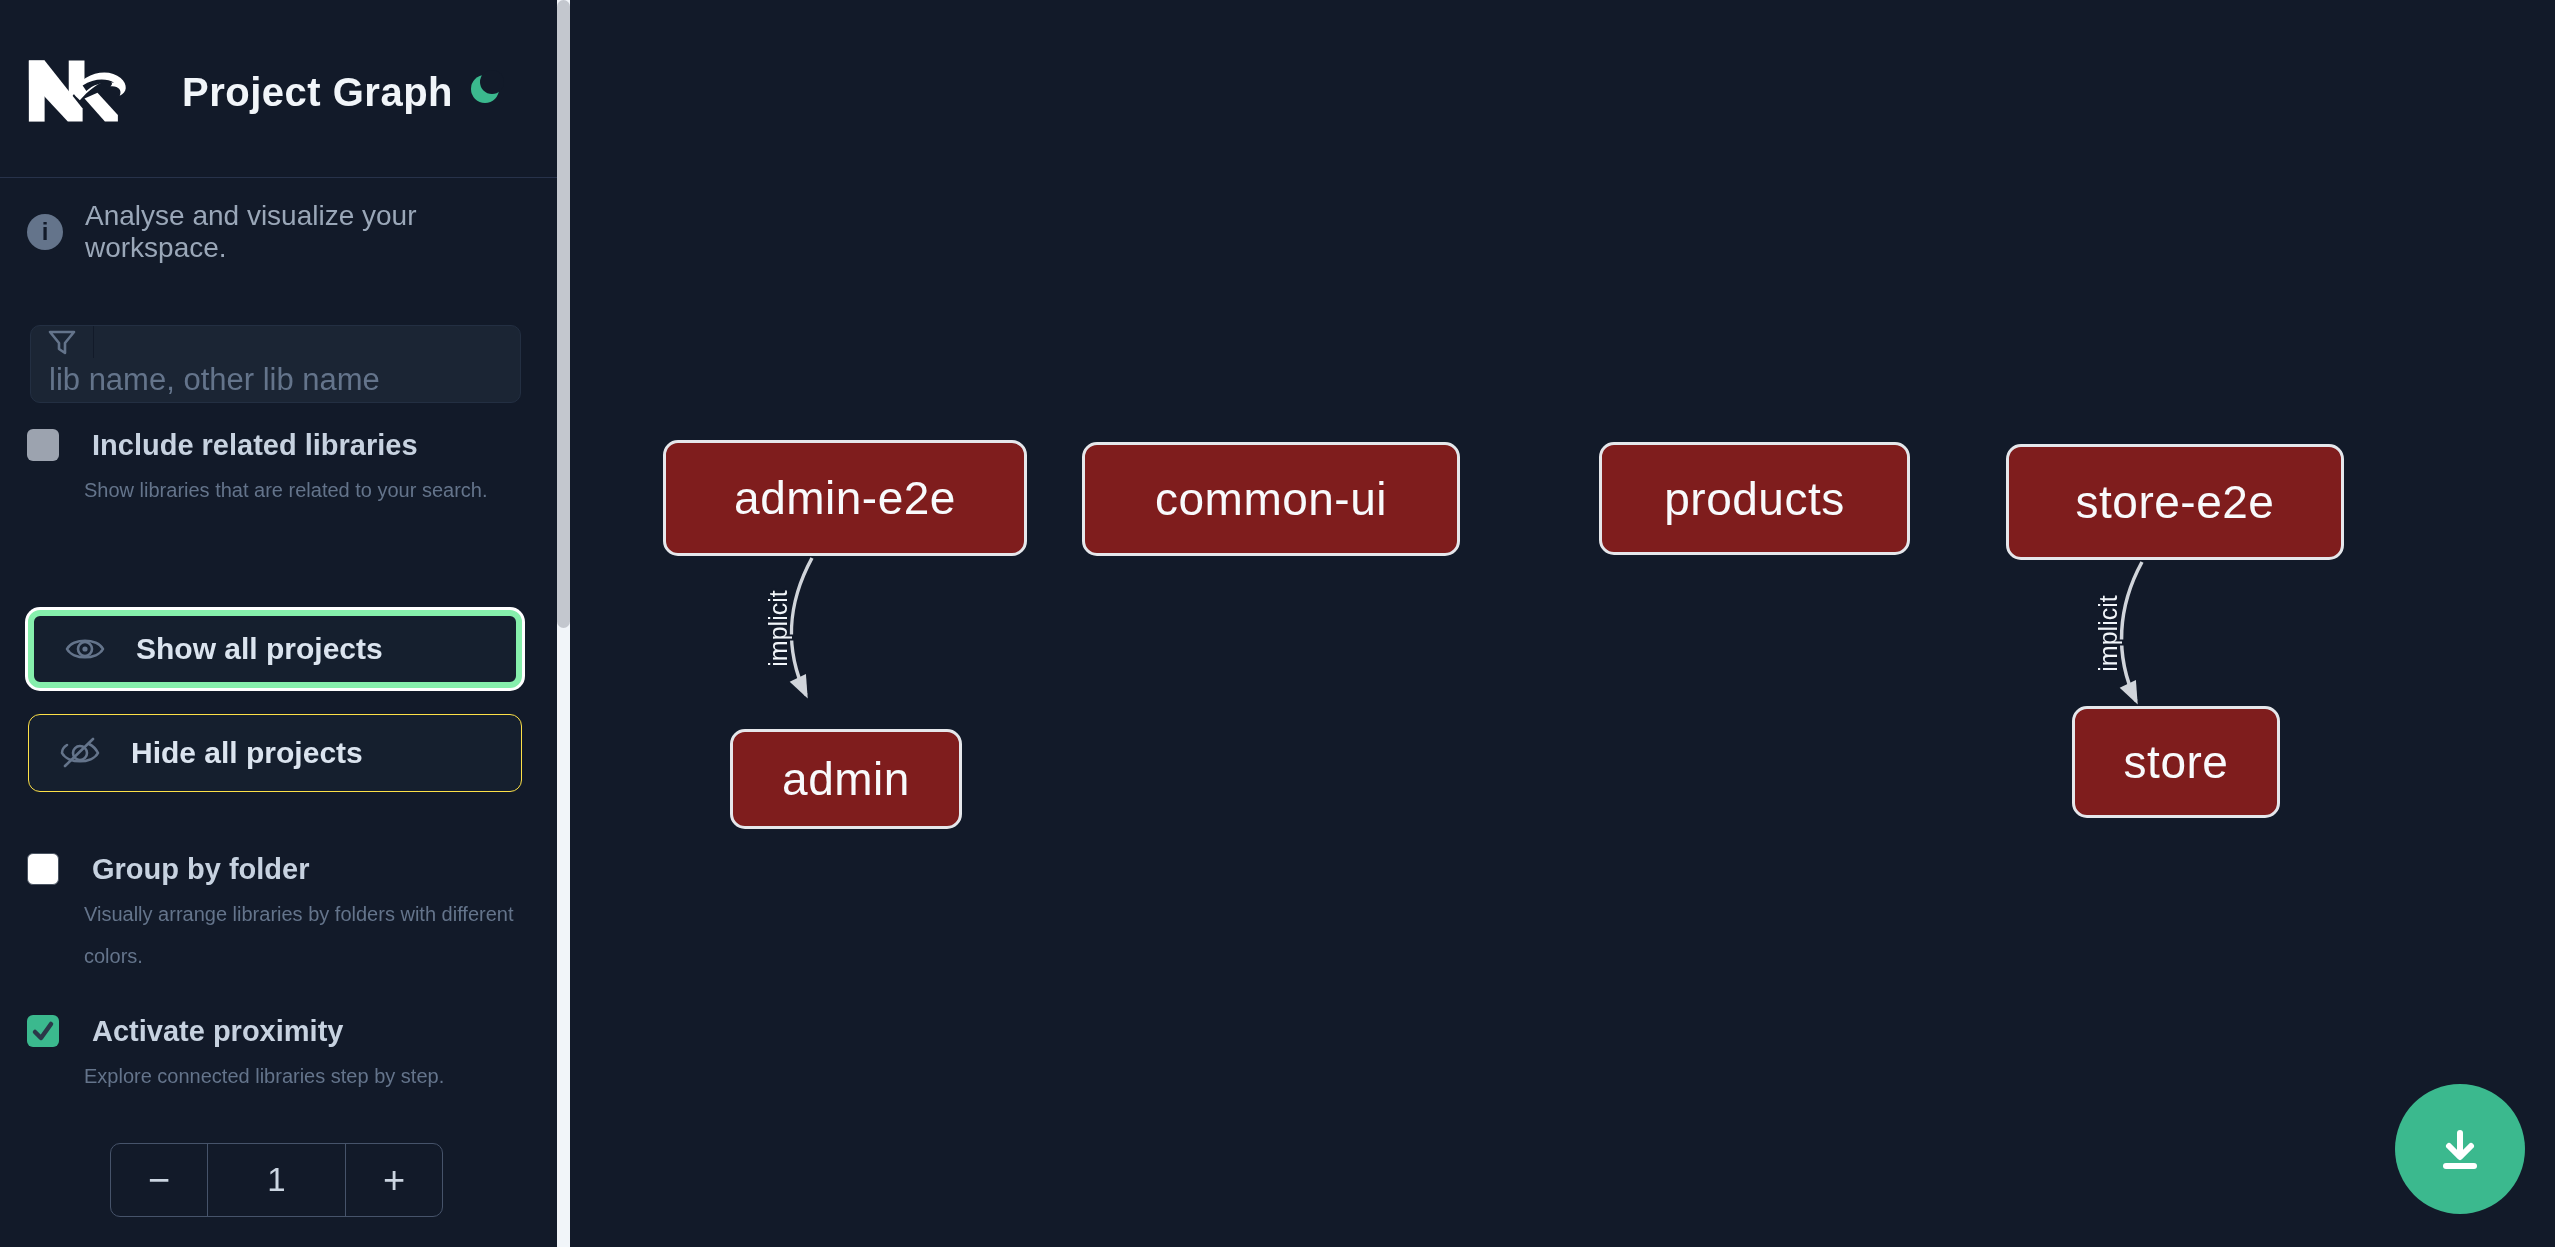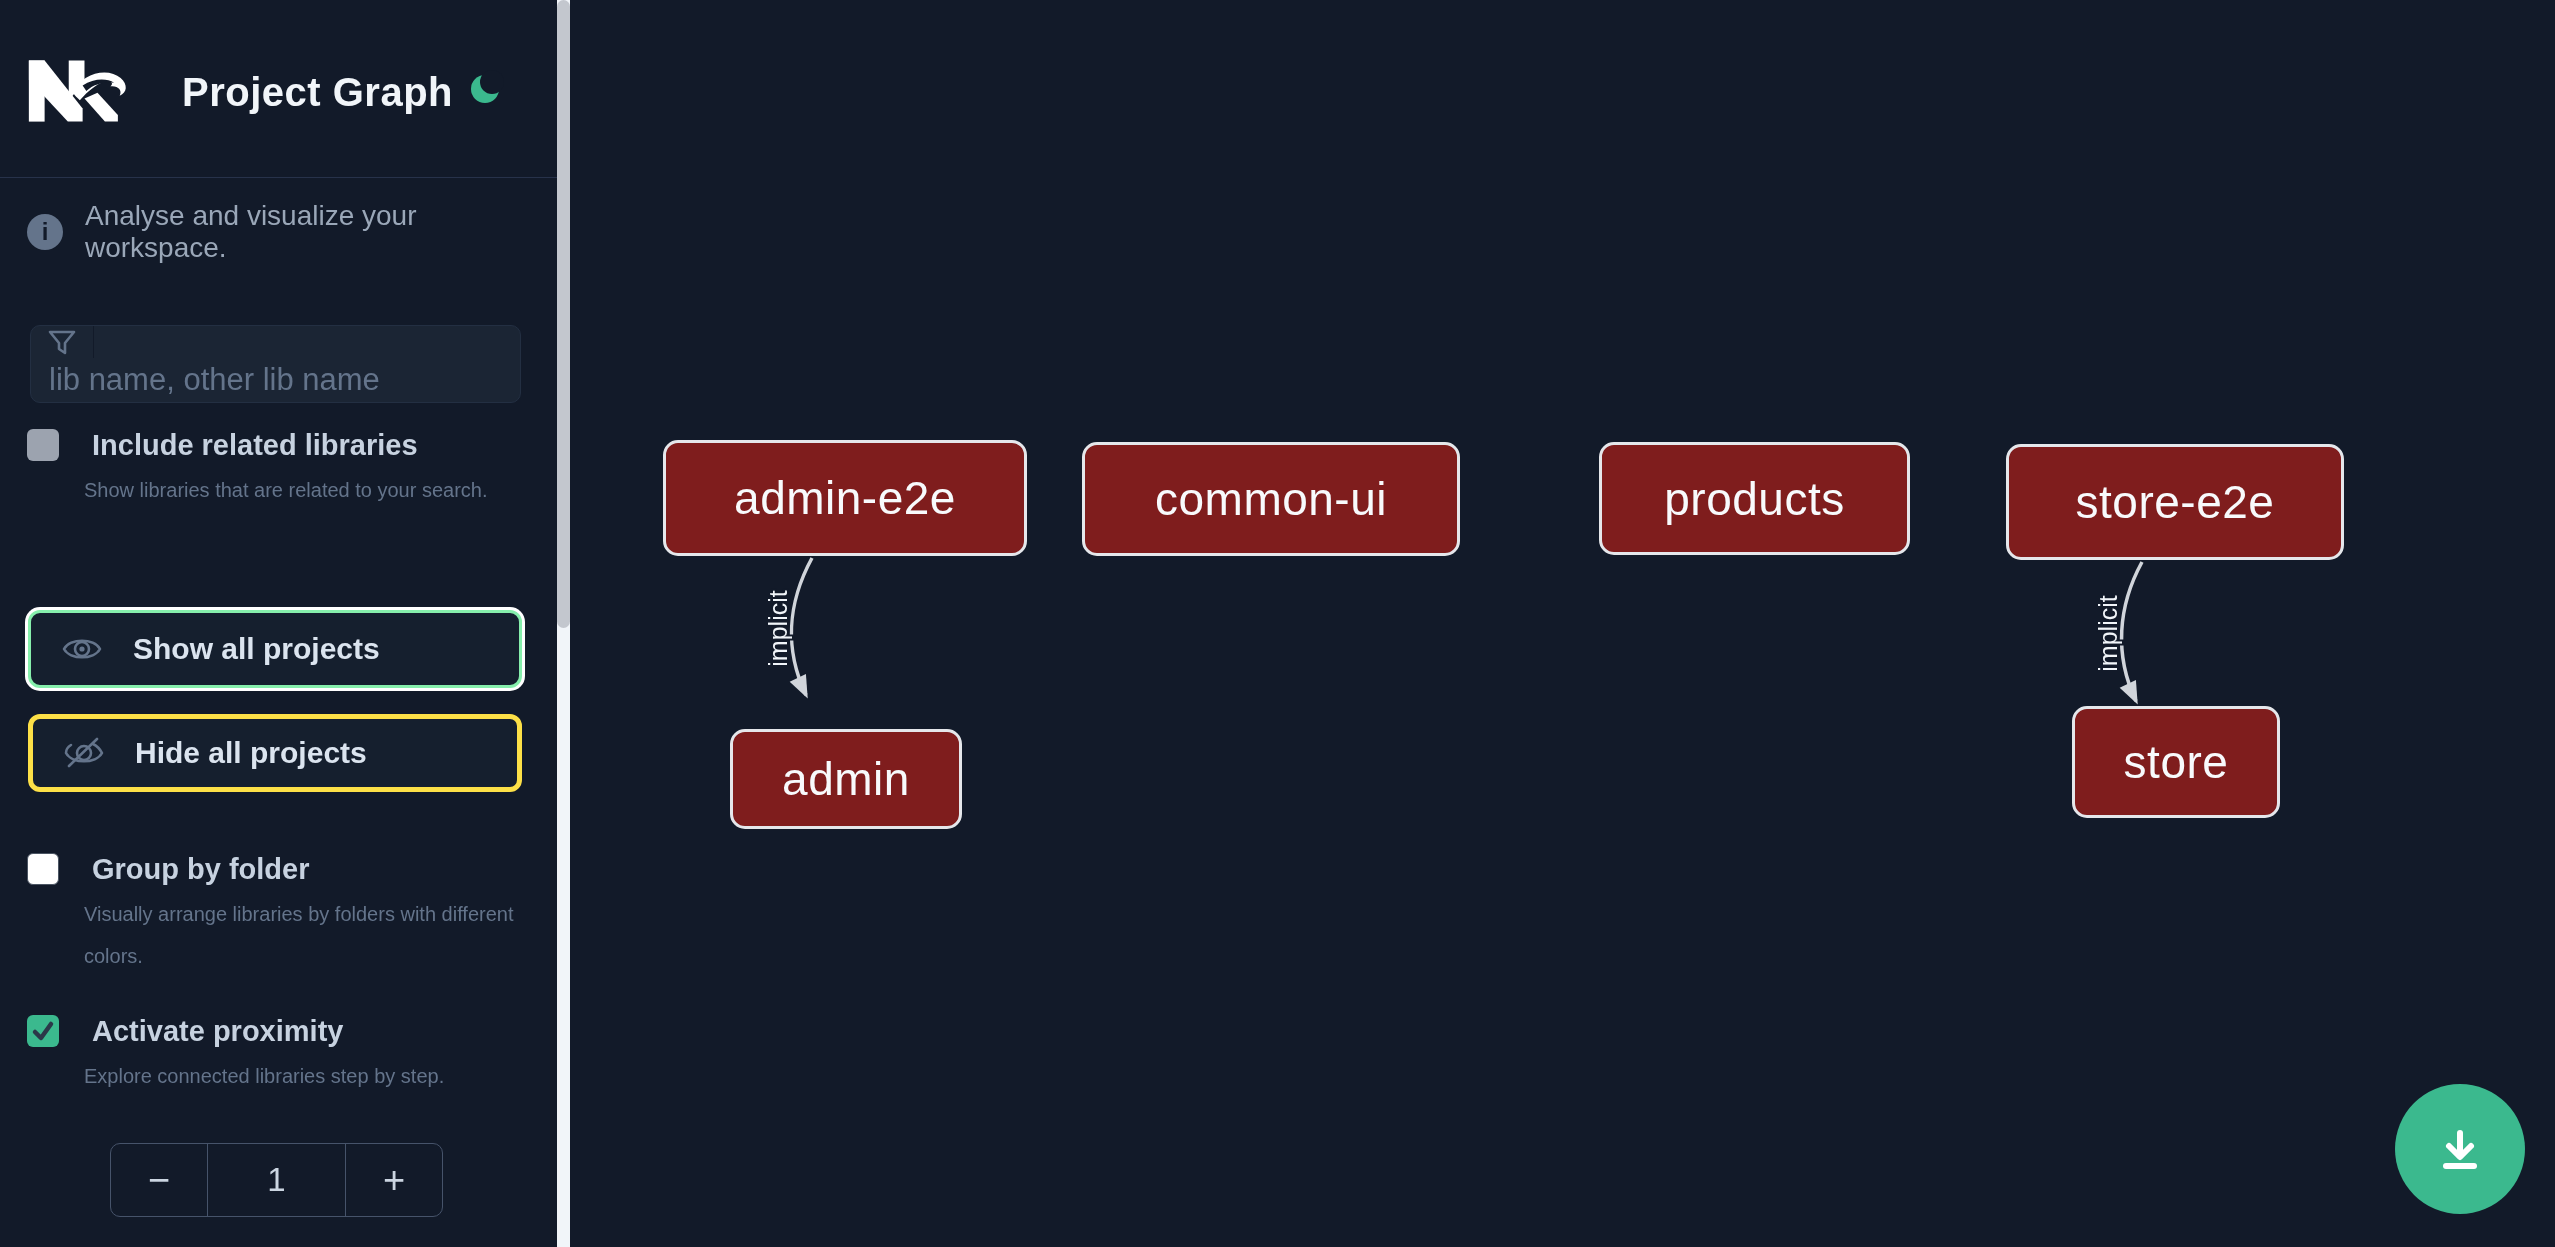--- a/index.html
+++ b/index.html
@@ -30,22 +30,22 @@
 
   .toggle-row { position:absolute; left:27px; width:505px; }
   .toggle-row .cbx { position:absolute; left:0; top:0; width:32px; height:32px; border-radius:6px; cursor:pointer; }
   .cbx.gray { background:#9ca3af; }
   .cbx.white { background:#ffffff; border:1px solid #4b5563; }
   .cbx.green { background:#3bb98e; display:flex; align-items:center; justify-content:center; }
   .toggle-body { margin-left:57px; }
   .toggle-label { font-size:29px; font-weight:700; color:#c7d2e0; line-height:32px; cursor:pointer;margin-left:8px; }
   .toggle-desc { font-size:20px; color:#64748b; line-height:42px; margin-top:8px; width:430px; }
 
-  .sb-btn { position:absolute; left:28px; width:494px; height:78px; background:#151f2e; border:5px solid #fde047; border-radius:12px; display:flex; align-items:center; gap:30px; padding-left:30px; cursor:pointer; font-family:"Liberation Sans", sans-serif; }
-  .sb-btn.focused { border:3px solid #86efac; box-shadow:0 0 0 3px #ffffff; }
+  .sb-btn { position:absolute; left:28px; width:494px; height:78px; background:#151f2e; border:1px solid #fde047; border-radius:12px; display:flex; align-items:center; gap:30px; padding-left:30px; cursor:pointer; font-family:"Liberation Sans", sans-serif; }
+  .sb-btn.focused { border:6px solid #86efac; box-shadow:0 0 0 3px #ffffff; }
   .sb-btn .btn-label { font-size:30px; font-weight:600; color:#dbe4ef; }
 
   .stepper { position:absolute; left:110px; top:1143px; width:333px; height:74px; border:1px solid #46536a; border-radius:10px; display:flex; overflow:hidden; }
   .stepper .seg { display:flex; align-items:center; justify-content:center; color:#cbd5e1; }
   .seg-dec { width:97px; border-right:1px solid #46536a; font-size:38px; cursor:pointer; }
   .seg-val { width:137px; font-size:33px; color:#e2e8f0; }
   .seg-inc { flex:1; border-left:1px solid #46536a; font-size:38px; cursor:pointer; }
 
   
   .sb-scroll-track { position:absolute; left:557px; top:0; width:13px; height:1247px; background:#f1f5f9; }

